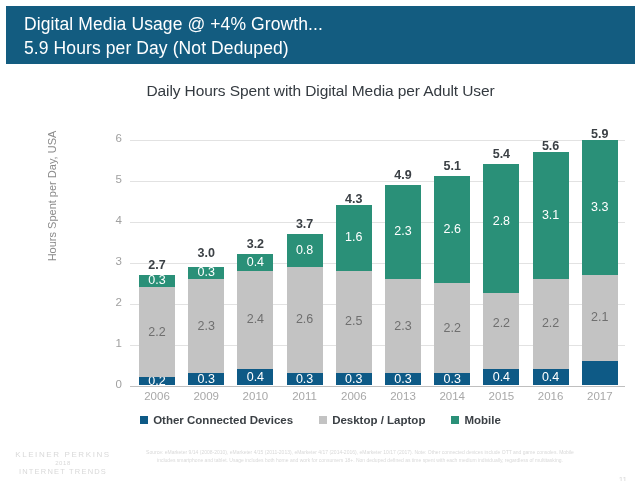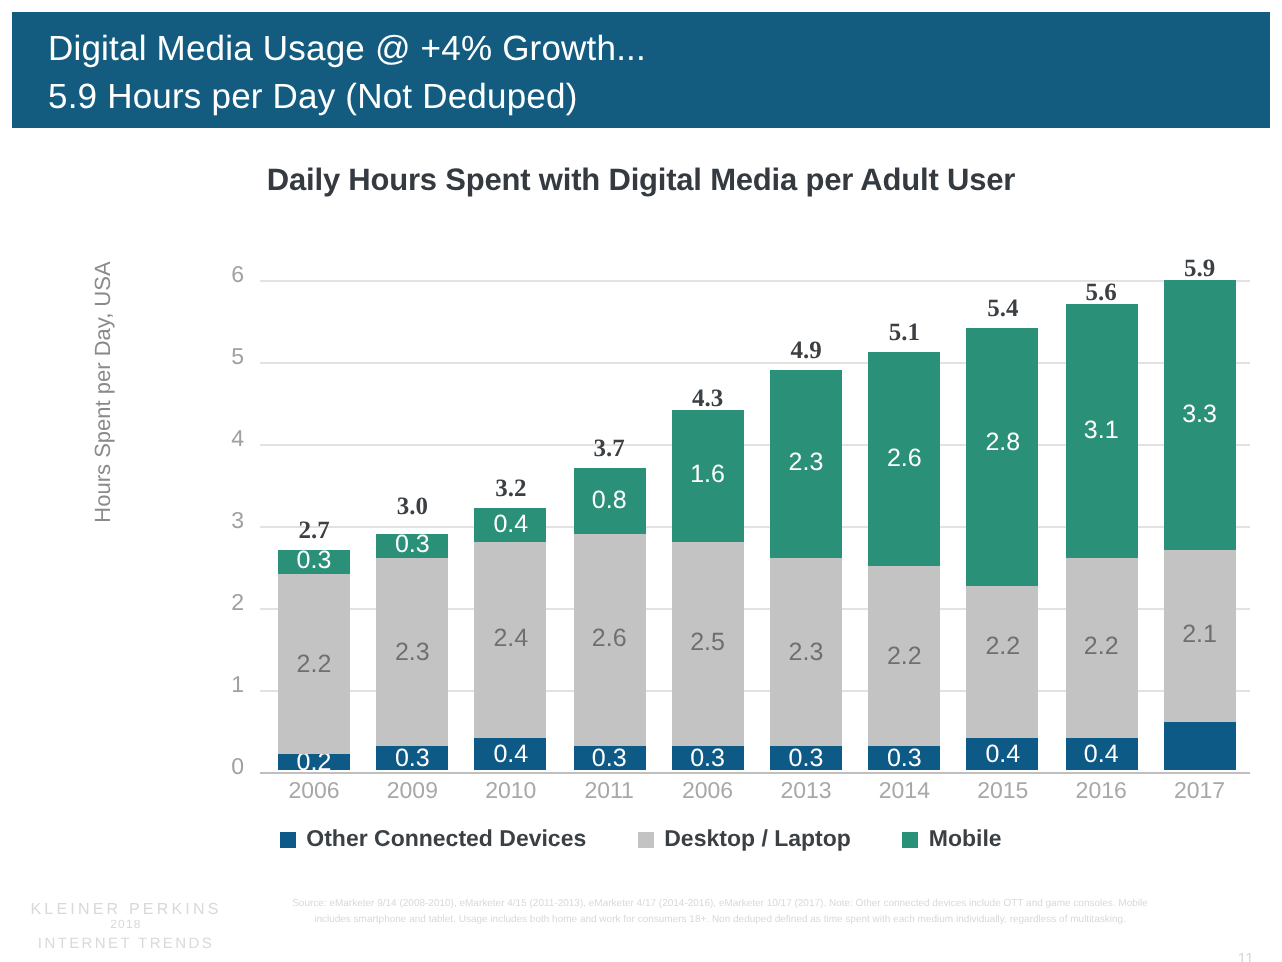--- a/index.html
+++ b/index.html
@@ -36,21 +36,21 @@
   }
 
   
   #chart-title {
     position: absolute;
     top: 82px;
     left: 0;
     width: 641px;
     text-align: center;
     font-size: 15.5px;
-    font-weight: bold;
+    font-weight: normal;
     color: #343A40;
     letter-spacing: -0.1px;
   }
 
   
   #chart-area {
     position: absolute;
     left: 0;
     top: 0;
     width: 641px;
@@ -126,21 +126,20 @@
   .seg-other   { background: #0E5A86; }
 
   .total-label {
     position: absolute;
     width: 46px;
     margin-left: -5px;
     text-align: center;
     font-size: 12.5px;
     font-weight: bold;
     color: #3B4045;
-    font-family: Liberation Serif, serif;
   }
 
   
   #legend {
     position: absolute;
     top: 414px;
     left: 0;
     width: 641px;
     display: flex;
     justify-content: center;

